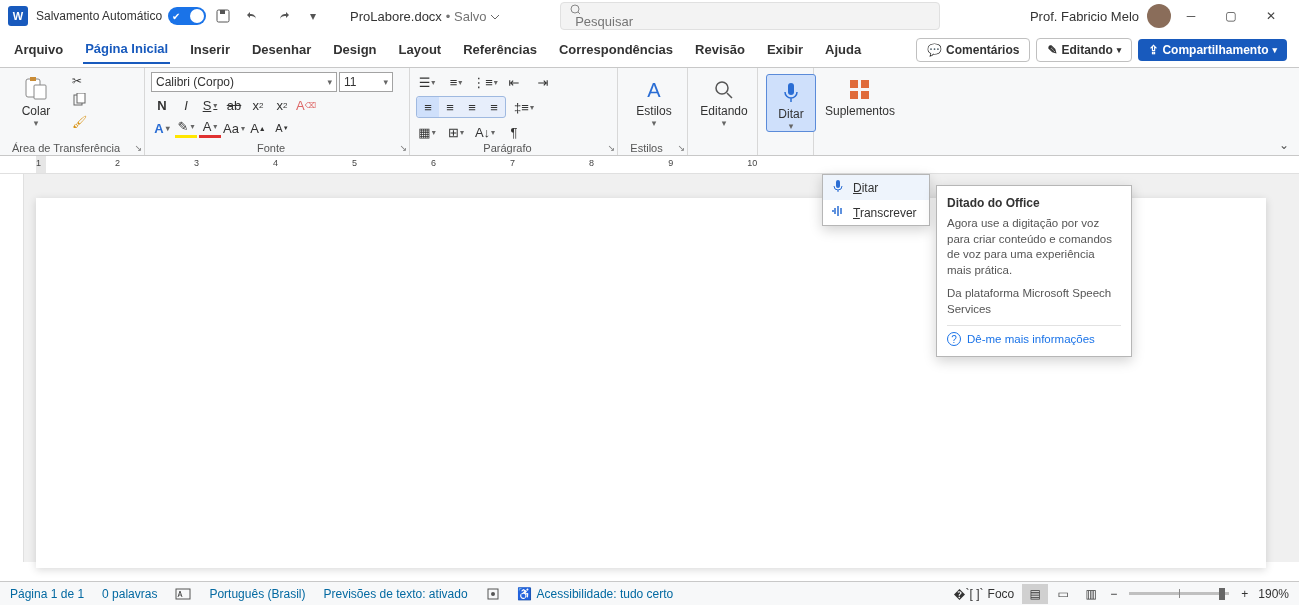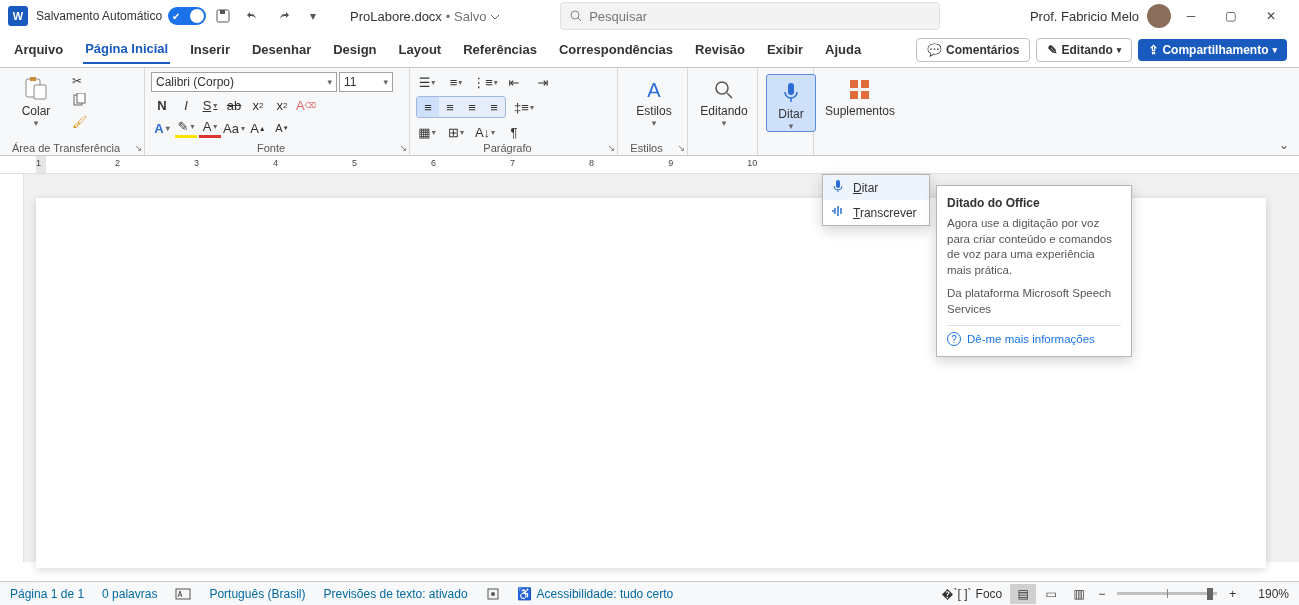--- a/index.html
+++ b/index.html
@@ -8,21 +8,21 @@
 .titlebar { display: flex; align-items: center; height: 32px; background: #fff; padding: 0 8px; }
 .word-icon { width: 20px; height: 20px; background: #185abd; border-radius: 3px; display: flex; align-items: center; justify-content: center; color: #fff; font-weight: bold; font-size: 11px; margin-right: 8px; }
 .autosave-label { font-size: 12px; margin-right: 6px; }
 .toggle { width: 38px; height: 18px; background: #1a73e8; border-radius: 9px; position: relative; display: flex; align-items: center; }
 .toggle .check { color: #fff; font-size: 10px; margin-left: 4px; }
 .toggle .knob { width: 14px; height: 14px; background: #fff; border-radius: 50%; position: absolute; right: 2px; }
 .qat-btn { width: 26px; height: 26px; display: flex; align-items: center; justify-content: center; margin-left: 4px; }
 .doc-name { margin-left: 24px; font-size: 13px; }
 .saved { margin-left: 4px; font-size: 13px; color: #737373; }
 .saved svg { vertical-align: middle; }
-.search { margin-left: 60px; width: 380px; height: 28px; background: #f3f3f3; border: 1px solid #e0e0e0; border-radius: 4px; display: flex; align-items: center; padding: 0 8px; }
+.search { margin-left: 60px; width: 380px; height: 28px; background: #f3f3f3; border: 1px solid #e0e0e0; border-radius: 4px; display: flex; padding: 0 8px; flex-direction: column; }
 .search input { border: none; background: transparent; outline: none; margin-left: 6px; flex: 1; font-size: 13px; color: #666; }
 .username { margin-left: auto; font-size: 13px; }
 .avatar { width: 24px; height: 24px; border-radius: 50%; background: #8a6d5a; margin-left: 8px; }
 .win-btn { width: 40px; height: 28px; display: flex; align-items: center; justify-content: center; color: #444; }
 
 .menubar { display: flex; align-items: center; height: 36px; background: #fff; padding: 0 12px; gap: 18px; border-bottom: 1px solid #c8c8c8; font-weight: bold; }
 .menu-item { font-size: 13px; padding: 6px 2px; cursor: pointer; }
 .menu-item.active { color: #185abd; border-bottom: 2px solid #185abd; }
 .right-actions { margin-left: auto; display: flex; gap: 6px; align-items: center; }
 .pill { border: 1px solid #c0c0c0; border-radius: 4px; padding: 4px 10px; font-size: 12px; display: flex; align-items: center; gap: 4px; background: #fff; }
@@ -381,15 +381,15 @@
       </div>
     <div class="vb active">▤</div>
     <div class="vb">▭</div>
     <div class="vb">▥</div>
     <span style="padding:0 4px">−</span>
     <div class="slider">
         <div class="tick"></div>
         <div class="thumb"></div>
       </div>
     <span style="padding:0 4px">+</span>
-    <span style="margin-left:16px">190%</span>
+    <span style="margin-left:4px">190%</span>
   </div>
 </div>
 
 </body></html>

